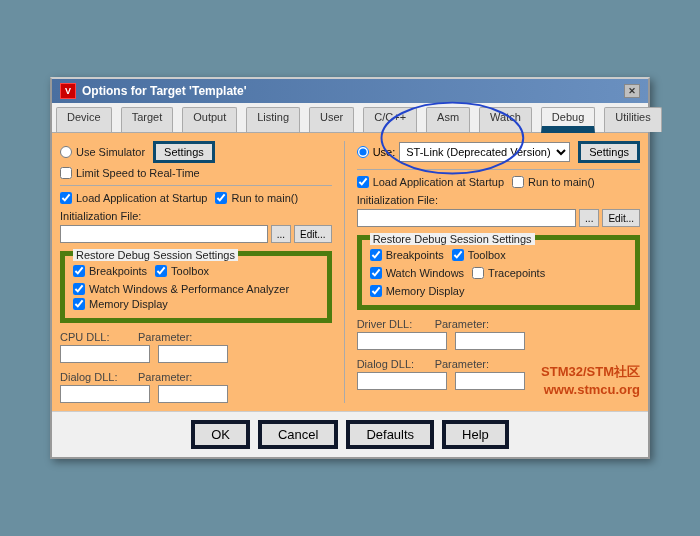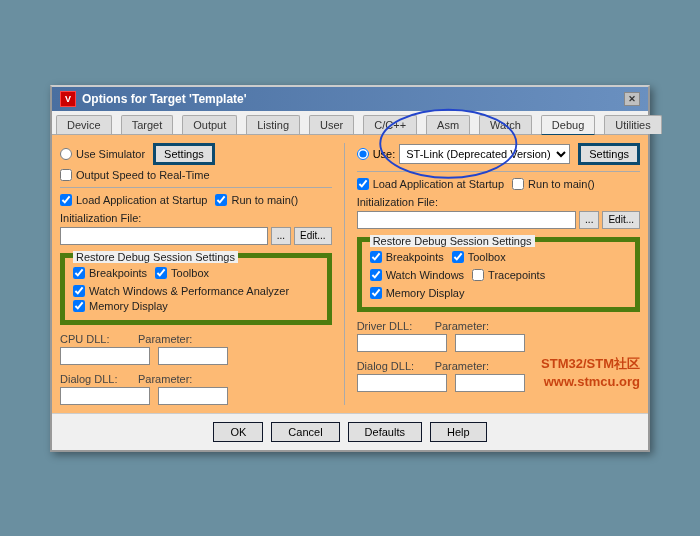--- a/index.html
+++ b/index.html
@@ -73,21 +73,21 @@
       border: 1px solid #aaa;
       border-bottom: none;
       background: #ddd;
       cursor: pointer;
       font-size: 11px;
       color: #333;
       border-radius: 2px 2px 0 0;
     }
     .tab.active {
       background: #f0f0f0;
-      border-bottom: 1px solid #0c4a6e;
+      border-bottom: 7px solid #0c4a6e;
       margin-bottom: -1px;
       z-index: 1;
     }
     .content {
       padding: 8px;
       background: #fdba74;
     }
     .two-col {
       display: flex;
       gap: 8px;
@@ -223,24 +223,24 @@
     .bottom-bar {
       display: flex;
       justify-content: center;
       gap: 8px;
       padding: 8px;
       border-top: 1px solid #ccc;
       background: #f0f0f0;
     }
     .bottom-btn {
       background: #e0e0e0;
-      border: 1px solid #0f172a;
+      border: 4px solid #0f172a;
       padding: 3px 16px;
       cursor: pointer;
-      font-size: 11px;
+      font-size: 13px;
     }
     .watermark {
       position: absolute;
       bottom: 58px;
       right: 8px;
       font-size: 13px;
       font-weight: bold;
       color: #c03000;
       opacity: 0.85;
       text-align: right;
@@ -287,21 +287,21 @@
       <div class="col">
 
         <div class="row">
           <input type="radio" name="debug-left" style="">
           <span class="label-text">Use Simulator</span>
           <button class="settings-btn">Settings</button>
         </div>
 
         <div class="checkbox-row">
           <input type="checkbox" style="">
-          <span class="label-text">Output Speed to Real-Time</span>
+          <span class="label-text">Limit Speed to Real-Time</span>
         </div>
 
         <hr class="separator">
 
         <div class="two-check-row">
           <div class="checkbox-row">
             <input type="checkbox" checked="" style="">
             <span class="label-text">Load Application at Startup</span>
           </div>
           <div class="checkbox-row">

